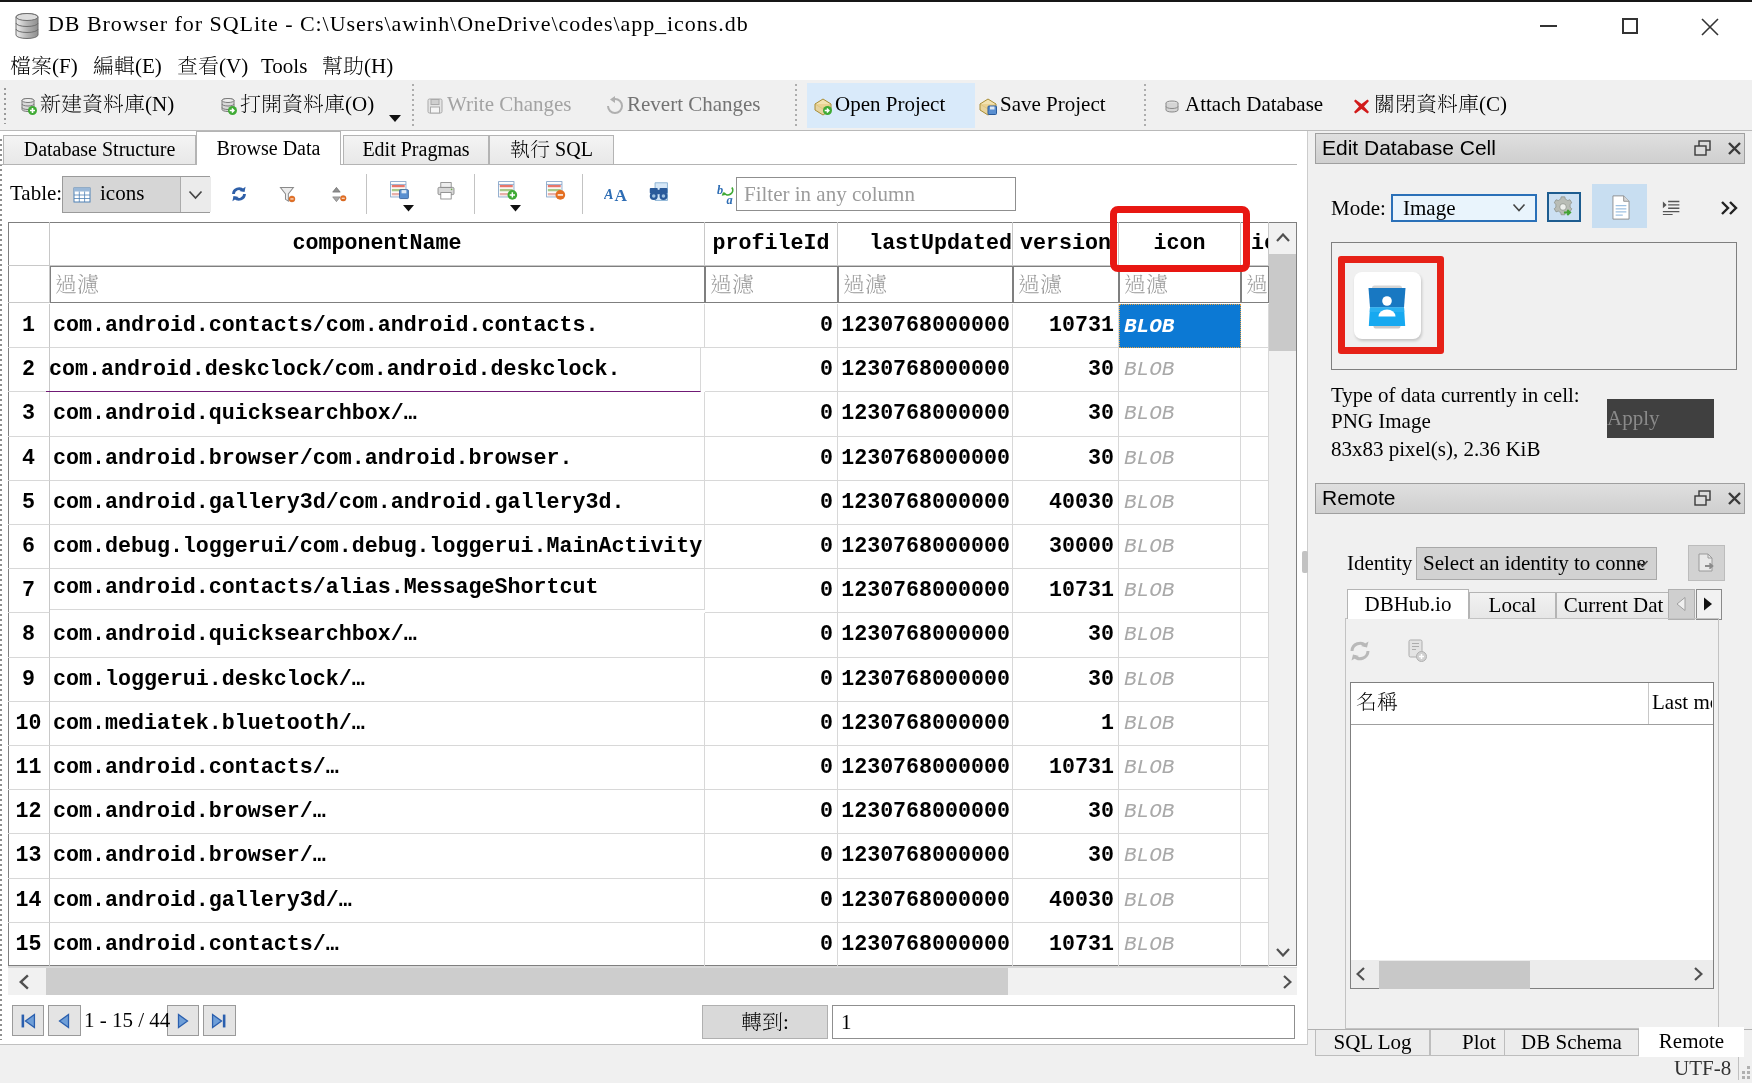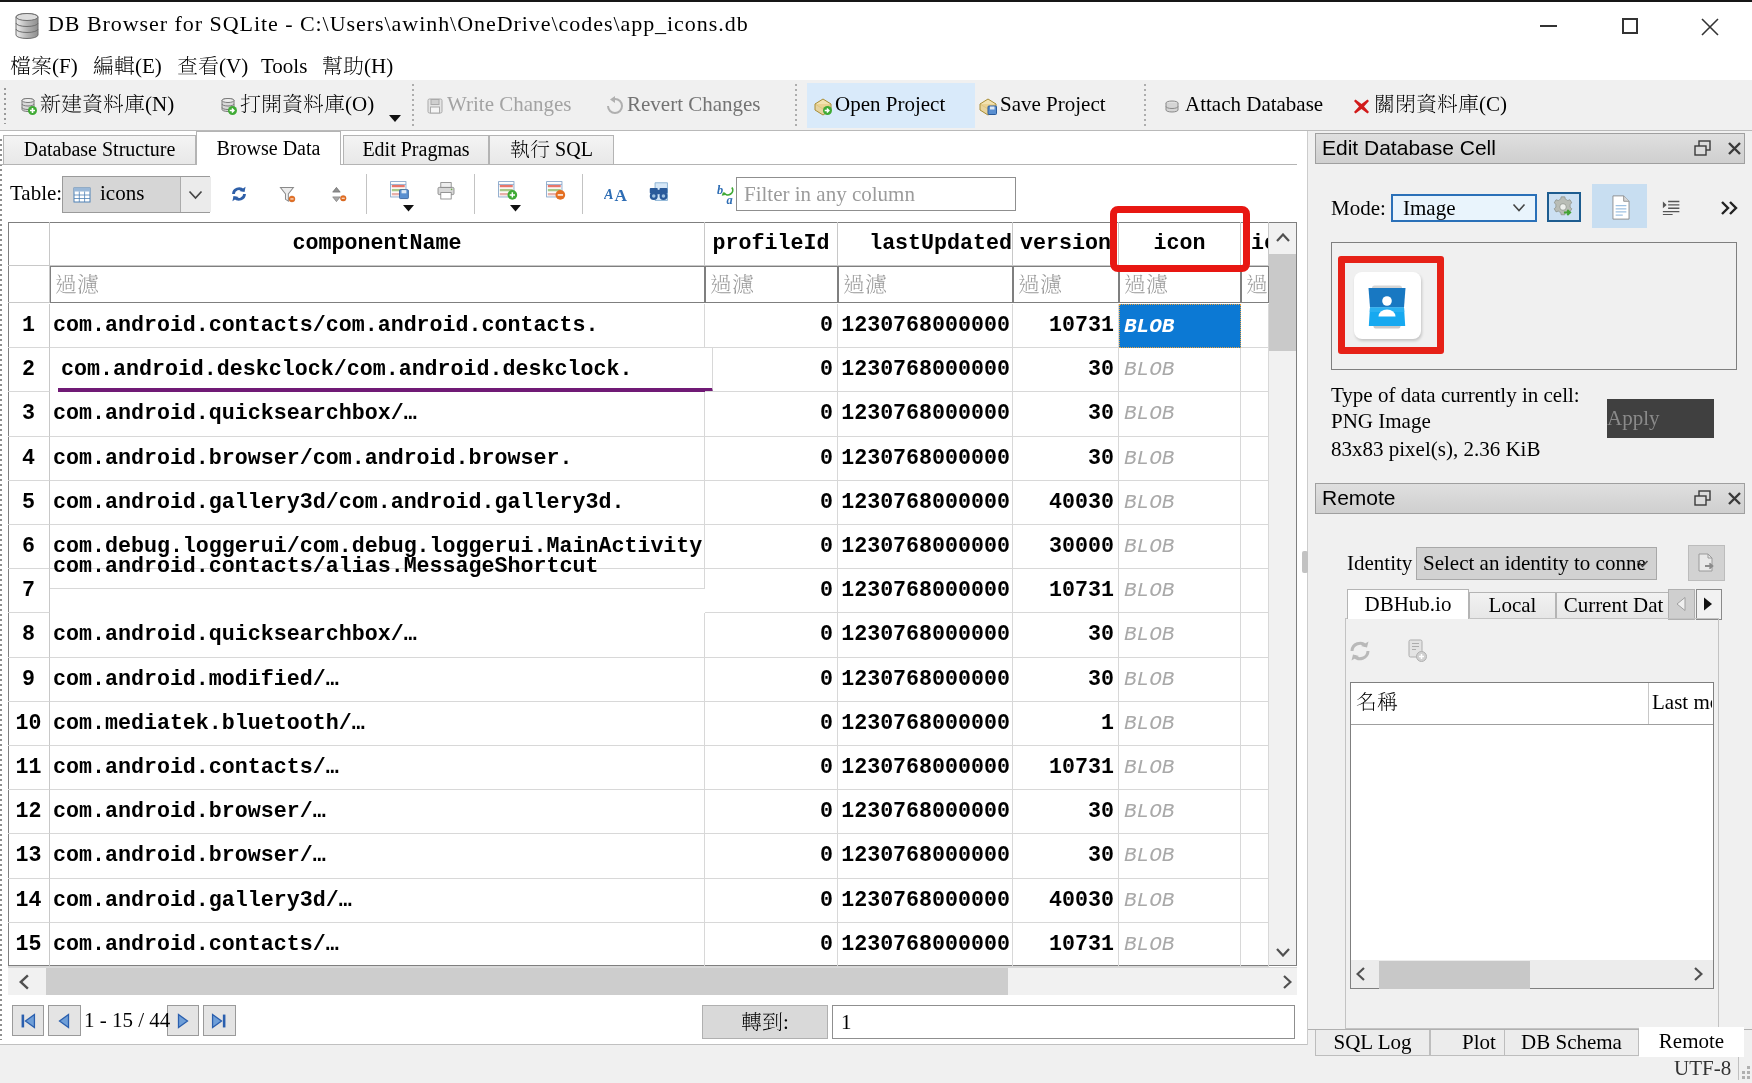--- a/index.html
+++ b/index.html
@@ -313,21 +313,21 @@
         <use href="#u904e"></use>
       </svg></span></div>
 <div class="a mono" style="left:8px;top:304.0px;width:42px;height:44.2px;border-right:1px solid #c8c8c8;border-bottom:1px solid #d8d8d8;text-align:center;line-height:44.2px">1</div>
 <div class="a mono" style="left:50px;top:304.0px;width:655px;height:44.2px;border-right:1px solid #d8d8d8;border-bottom:1px solid #d8d8d8;line-height:44.2px;padding-left:3px;white-space:nowrap;overflow:hidden">com.android.contacts/com.android.contacts.</div>
 <div class="a mono" style="left:705px;top:304.0px;width:133px;height:44.2px;border-right:1px solid #d8d8d8;border-bottom:1px solid #d8d8d8;line-height:44.2px;text-align:right;padding-right:4px">0</div>
 <div class="a mono" style="left:838px;top:304.0px;width:175px;height:44.2px;border-right:1px solid #d8d8d8;border-bottom:1px solid #d8d8d8;line-height:44.2px;text-align:right;padding-right:2px">1230768000000</div>
 <div class="a mono" style="left:1013px;top:304.0px;width:106px;height:44.2px;border-right:1px solid #d8d8d8;border-bottom:1px solid #d8d8d8;line-height:44.2px;text-align:right;padding-right:4px">10731</div>
 <div class="a" style="left:1119px;top:304.0px;width:122px;height:44.2px;background:#0c79d4;border:1px dotted #eaa23e;color:#fff;font-style:italic;font-family:'Liberation Mono',monospace;font-weight:bold;line-height:44.2px;padding-left:4px">BLOB</div>
 <div class="a" style="left:1241px;top:304.0px;width:28px;height:44.2px;border-right:1px solid #d8d8d8;border-bottom:1px solid #d8d8d8"></div>
 <div class="a mono" style="left:8px;top:348.2px;width:42px;height:44.2px;border-right:1px solid #c8c8c8;border-bottom:1px solid #d8d8d8;text-align:center;line-height:44.2px">2</div>
-<div class="a mono" style="left:58px;top:348.2px;width:655px;height:44.2px;border-right:1px solid #d8d8d8;border-bottom:4px solid #701a75;line-height:44.2px;padding-left:3px;white-space:nowrap;overflow:hidden">com.android.deskclock/com.android.deskclock.</div>
+<div class="a mono" style="left:46px;top:348.2px;width:655px;height:44.2px;border-right:1px solid #d8d8d8;border-bottom:1px solid #701a75;line-height:44.2px;padding-left:3px;white-space:nowrap;overflow:hidden">com.android.deskclock/com.android.deskclock.</div>
 <div class="a mono" style="left:705px;top:348.2px;width:133px;height:44.2px;border-right:1px solid #d8d8d8;border-bottom:1px solid #d8d8d8;line-height:44.2px;text-align:right;padding-right:4px">0</div>
 <div class="a mono" style="left:838px;top:348.2px;width:175px;height:44.2px;border-right:1px solid #d8d8d8;border-bottom:1px solid #d8d8d8;line-height:44.2px;text-align:right;padding-right:2px">1230768000000</div>
 <div class="a mono" style="left:1013px;top:348.2px;width:106px;height:44.2px;border-right:1px solid #d8d8d8;border-bottom:1px solid #d8d8d8;line-height:44.2px;text-align:right;padding-right:4px">30</div>
 <div class="a" style="left:1119px;top:348.2px;width:122px;height:44.2px;border-right:1px solid #d8d8d8;border-bottom:1px solid #d8d8d8;color:#a9a9a9;font-style:italic;font-family:'Liberation Mono',monospace;line-height:44.2px;padding-left:5px">BLOB</div>
 <div class="a" style="left:1241px;top:348.2px;width:28px;height:44.2px;border-right:1px solid #d8d8d8;border-bottom:1px solid #d8d8d8"></div>
 <div class="a mono" style="left:8px;top:392.4px;width:42px;height:44.2px;border-right:1px solid #c8c8c8;border-bottom:1px solid #d8d8d8;text-align:center;line-height:44.2px">3</div>
 <div class="a mono" style="left:50px;top:392.4px;width:655px;height:44.2px;border-right:1px solid #d8d8d8;border-bottom:1px solid #d8d8d8;line-height:44.2px;padding-left:3px;white-space:nowrap;overflow:hidden">com.android.quicksearchbox/…</div>
 <div class="a mono" style="left:705px;top:392.4px;width:133px;height:44.2px;border-right:1px solid #d8d8d8;border-bottom:1px solid #d8d8d8;line-height:44.2px;text-align:right;padding-right:4px">0</div>
 <div class="a mono" style="left:838px;top:392.4px;width:175px;height:44.2px;border-right:1px solid #d8d8d8;border-bottom:1px solid #d8d8d8;line-height:44.2px;text-align:right;padding-right:2px">1230768000000</div>
 <div class="a mono" style="left:1013px;top:392.4px;width:106px;height:44.2px;border-right:1px solid #d8d8d8;border-bottom:1px solid #d8d8d8;line-height:44.2px;text-align:right;padding-right:4px">30</div>
@@ -348,35 +348,35 @@
 <div class="a" style="left:1119px;top:480.8px;width:122px;height:44.2px;border-right:1px solid #d8d8d8;border-bottom:1px solid #d8d8d8;color:#a9a9a9;font-style:italic;font-family:'Liberation Mono',monospace;line-height:44.2px;padding-left:5px">BLOB</div>
 <div class="a" style="left:1241px;top:480.8px;width:28px;height:44.2px;border-right:1px solid #d8d8d8;border-bottom:1px solid #d8d8d8"></div>
 <div class="a mono" style="left:8px;top:525.0px;width:42px;height:44.2px;border-right:1px solid #c8c8c8;border-bottom:1px solid #d8d8d8;text-align:center;line-height:44.2px">6</div>
 <div class="a mono" style="left:50px;top:525.0px;width:655px;height:44.2px;border-right:1px solid #d8d8d8;border-bottom:1px solid #d8d8d8;line-height:44.2px;padding-left:3px;white-space:nowrap;overflow:hidden">com.debug.loggerui/com.debug.loggerui.MainActivity</div>
 <div class="a mono" style="left:705px;top:525.0px;width:133px;height:44.2px;border-right:1px solid #d8d8d8;border-bottom:1px solid #d8d8d8;line-height:44.2px;text-align:right;padding-right:4px">0</div>
 <div class="a mono" style="left:838px;top:525.0px;width:175px;height:44.2px;border-right:1px solid #d8d8d8;border-bottom:1px solid #d8d8d8;line-height:44.2px;text-align:right;padding-right:2px">1230768000000</div>
 <div class="a mono" style="left:1013px;top:525.0px;width:106px;height:44.2px;border-right:1px solid #d8d8d8;border-bottom:1px solid #d8d8d8;line-height:44.2px;text-align:right;padding-right:4px">30000</div>
 <div class="a" style="left:1119px;top:525.0px;width:122px;height:44.2px;border-right:1px solid #d8d8d8;border-bottom:1px solid #d8d8d8;color:#a9a9a9;font-style:italic;font-family:'Liberation Mono',monospace;line-height:44.2px;padding-left:5px">BLOB</div>
 <div class="a" style="left:1241px;top:525.0px;width:28px;height:44.2px;border-right:1px solid #d8d8d8;border-bottom:1px solid #d8d8d8"></div>
 <div class="a mono" style="left:8px;top:569.2px;width:42px;height:44.2px;border-right:1px solid #c8c8c8;border-bottom:1px solid #d8d8d8;text-align:center;line-height:44.2px">7</div>
-<div class="a mono" style="left:50px;top:545px;width:655px;height:44.2px;border-right:1px solid #d8d8d8;border-bottom:1px solid #d8d8d8;line-height:44.2px;padding-left:3px;white-space:nowrap;overflow:hidden">com.android.contacts/alias.MessageShortcut</div>
+<div class="a mono" style="left:50px;top:566px;width:655px;height:44.2px;border-right:1px solid #d8d8d8;border-bottom:1px solid #d8d8d8;line-height:44.2px;padding-left:3px;white-space:nowrap;overflow:hidden">com.android.contacts/alias.MessageShortcut</div>
 <div class="a mono" style="left:705px;top:569.2px;width:133px;height:44.2px;border-right:1px solid #d8d8d8;border-bottom:1px solid #d8d8d8;line-height:44.2px;text-align:right;padding-right:4px">0</div>
 <div class="a mono" style="left:838px;top:569.2px;width:175px;height:44.2px;border-right:1px solid #d8d8d8;border-bottom:1px solid #d8d8d8;line-height:44.2px;text-align:right;padding-right:2px">1230768000000</div>
 <div class="a mono" style="left:1013px;top:569.2px;width:106px;height:44.2px;border-right:1px solid #d8d8d8;border-bottom:1px solid #d8d8d8;line-height:44.2px;text-align:right;padding-right:4px">10731</div>
 <div class="a" style="left:1119px;top:569.2px;width:122px;height:44.2px;border-right:1px solid #d8d8d8;border-bottom:1px solid #d8d8d8;color:#a9a9a9;font-style:italic;font-family:'Liberation Mono',monospace;line-height:44.2px;padding-left:5px">BLOB</div>
 <div class="a" style="left:1241px;top:569.2px;width:28px;height:44.2px;border-right:1px solid #d8d8d8;border-bottom:1px solid #d8d8d8"></div>
 <div class="a mono" style="left:8px;top:613.4px;width:42px;height:44.2px;border-right:1px solid #c8c8c8;border-bottom:1px solid #d8d8d8;text-align:center;line-height:44.2px">8</div>
 <div class="a mono" style="left:50px;top:613.4px;width:655px;height:44.2px;border-right:1px solid #d8d8d8;border-bottom:1px solid #d8d8d8;line-height:44.2px;padding-left:3px;white-space:nowrap;overflow:hidden">com.android.quicksearchbox/…</div>
 <div class="a mono" style="left:705px;top:613.4px;width:133px;height:44.2px;border-right:1px solid #d8d8d8;border-bottom:1px solid #d8d8d8;line-height:44.2px;text-align:right;padding-right:4px">0</div>
 <div class="a mono" style="left:838px;top:613.4px;width:175px;height:44.2px;border-right:1px solid #d8d8d8;border-bottom:1px solid #d8d8d8;line-height:44.2px;text-align:right;padding-right:2px">1230768000000</div>
 <div class="a mono" style="left:1013px;top:613.4px;width:106px;height:44.2px;border-right:1px solid #d8d8d8;border-bottom:1px solid #d8d8d8;line-height:44.2px;text-align:right;padding-right:4px">30</div>
 <div class="a" style="left:1119px;top:613.4px;width:122px;height:44.2px;border-right:1px solid #d8d8d8;border-bottom:1px solid #d8d8d8;color:#a9a9a9;font-style:italic;font-family:'Liberation Mono',monospace;line-height:44.2px;padding-left:5px">BLOB</div>
 <div class="a" style="left:1241px;top:613.4px;width:28px;height:44.2px;border-right:1px solid #d8d8d8;border-bottom:1px solid #d8d8d8"></div>
 <div class="a mono" style="left:8px;top:657.6px;width:42px;height:44.2px;border-right:1px solid #c8c8c8;border-bottom:1px solid #d8d8d8;text-align:center;line-height:44.2px">9</div>
-<div class="a mono" style="left:50px;top:657.6px;width:655px;height:44.2px;border-right:1px solid #d8d8d8;border-bottom:1px solid #d8d8d8;line-height:44.2px;padding-left:3px;white-space:nowrap;overflow:hidden">com.android.modified/…</div>
+<div class="a mono" style="left:50px;top:657.6px;width:655px;height:44.2px;border-right:1px solid #d8d8d8;border-bottom:1px solid #d8d8d8;line-height:44.2px;padding-left:3px;white-space:nowrap;overflow:hidden">com.loggerui.deskclock/…</div>
 <div class="a mono" style="left:705px;top:657.6px;width:133px;height:44.2px;border-right:1px solid #d8d8d8;border-bottom:1px solid #d8d8d8;line-height:44.2px;text-align:right;padding-right:4px">0</div>
 <div class="a mono" style="left:838px;top:657.6px;width:175px;height:44.2px;border-right:1px solid #d8d8d8;border-bottom:1px solid #d8d8d8;line-height:44.2px;text-align:right;padding-right:2px">1230768000000</div>
 <div class="a mono" style="left:1013px;top:657.6px;width:106px;height:44.2px;border-right:1px solid #d8d8d8;border-bottom:1px solid #d8d8d8;line-height:44.2px;text-align:right;padding-right:4px">30</div>
 <div class="a" style="left:1119px;top:657.6px;width:122px;height:44.2px;border-right:1px solid #d8d8d8;border-bottom:1px solid #d8d8d8;color:#a9a9a9;font-style:italic;font-family:'Liberation Mono',monospace;line-height:44.2px;padding-left:5px">BLOB</div>
 <div class="a" style="left:1241px;top:657.6px;width:28px;height:44.2px;border-right:1px solid #d8d8d8;border-bottom:1px solid #d8d8d8"></div>
 <div class="a mono" style="left:8px;top:701.8px;width:42px;height:44.2px;border-right:1px solid #c8c8c8;border-bottom:1px solid #d8d8d8;text-align:center;line-height:44.2px">10</div>
 <div class="a mono" style="left:50px;top:701.8px;width:655px;height:44.2px;border-right:1px solid #d8d8d8;border-bottom:1px solid #d8d8d8;line-height:44.2px;padding-left:3px;white-space:nowrap;overflow:hidden">com.mediatek.bluetooth/…</div>
 <div class="a mono" style="left:705px;top:701.8px;width:133px;height:44.2px;border-right:1px solid #d8d8d8;border-bottom:1px solid #d8d8d8;line-height:44.2px;text-align:right;padding-right:4px">0</div>
 <div class="a mono" style="left:838px;top:701.8px;width:175px;height:44.2px;border-right:1px solid #d8d8d8;border-bottom:1px solid #d8d8d8;line-height:44.2px;text-align:right;padding-right:2px">1230768000000</div>
 <div class="a mono" style="left:1013px;top:701.8px;width:106px;height:44.2px;border-right:1px solid #d8d8d8;border-bottom:1px solid #d8d8d8;line-height:44.2px;text-align:right;padding-right:4px">1</div>

